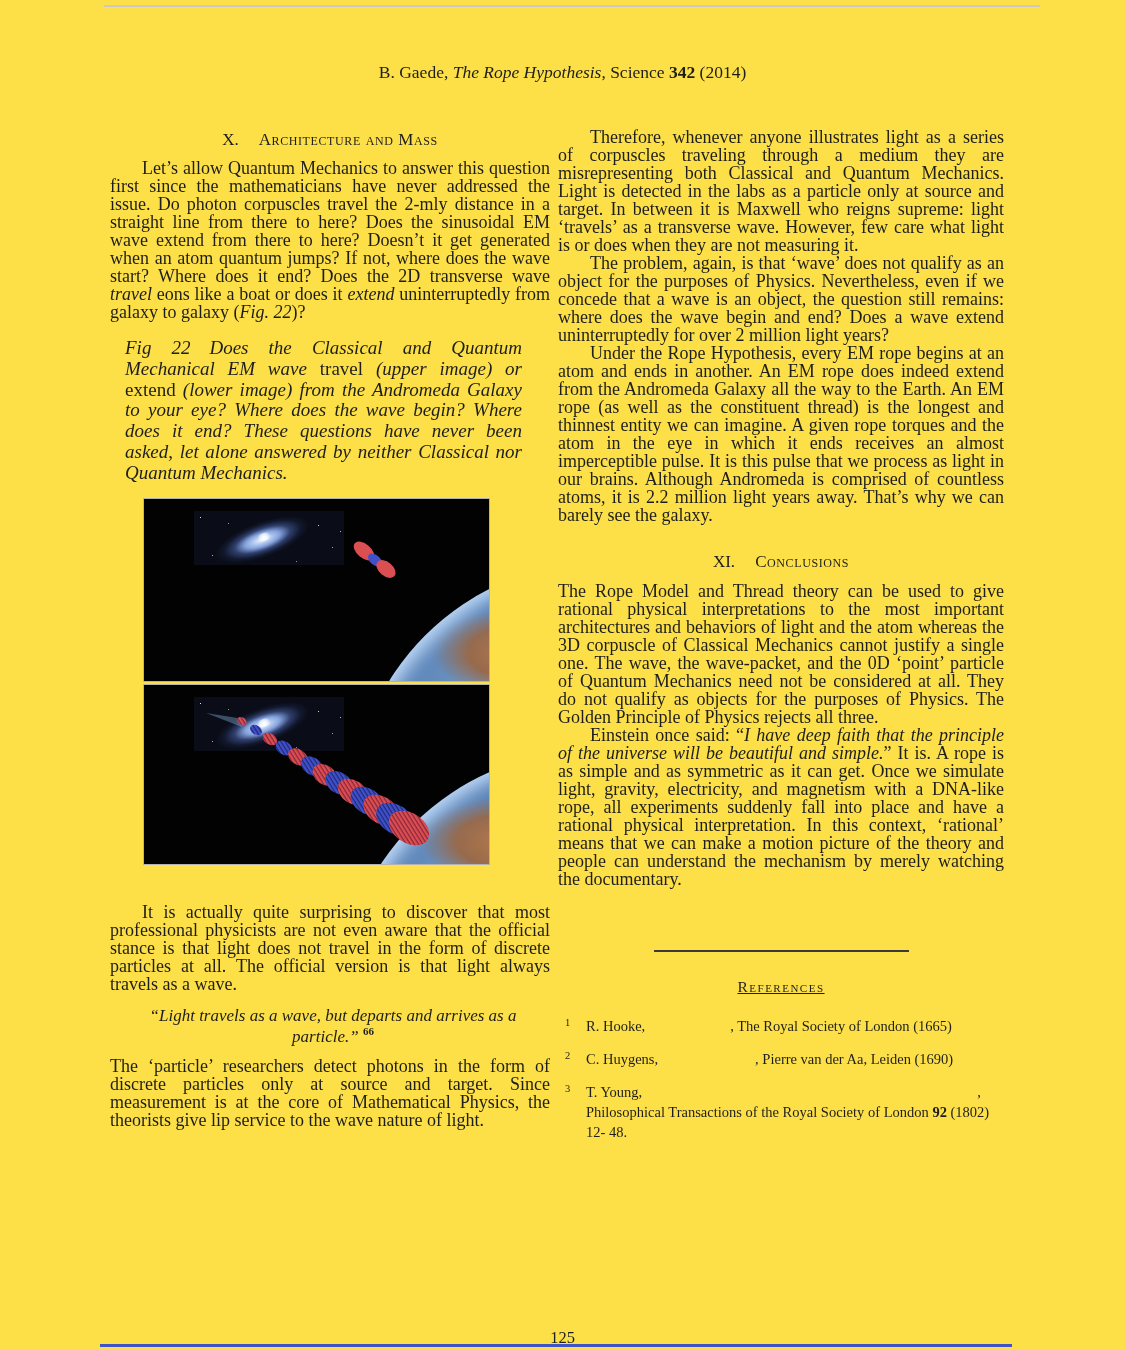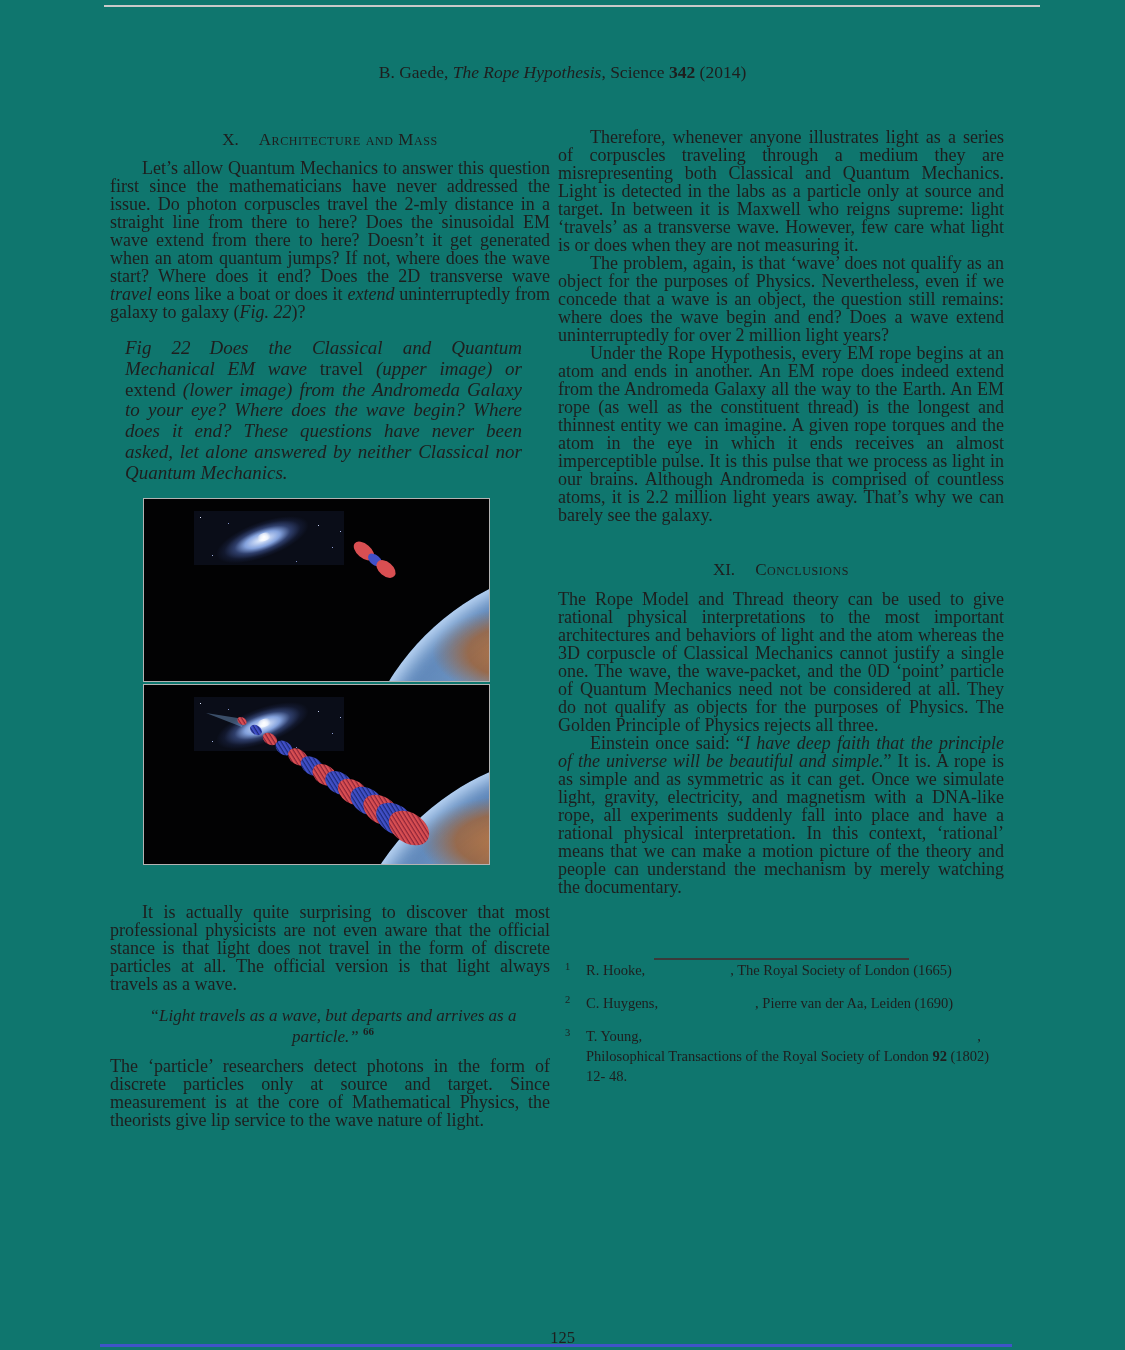--- a/index.html
+++ b/index.html
@@ -1,30 +1,30 @@
 <!DOCTYPE html>
 <html style="--rope-red: #d94f52; --rope-red-dark: #8c2338; --rope-blue: #4150c8; --rope-blue-dark: #1c2a7a;"><head>
 <meta charset="utf-8">
 <style>
   html,body{margin:0;padding:0;background:#ffffff;}
   body{width:1125px;height:1350px;font-family:"Liberation Serif","DejaVu Serif",serif;color:#1e1e1e;}
-  .page{position:relative;width:1125px;height:1350px;overflow:hidden;background:#0f766e;}
+  .page{position:relative;width:1125px;height:1350px;overflow:hidden;background:#fde047;}
   .top-rule{position:absolute;top:5px;left:104px;width:936px;height:2px;background:#c9c9c9;}
   .bottom-rule{position:absolute;top:1344px;left:100px;width:912px;height:3px;background:#4054c8;}
   .running-head{position:absolute;top:62px;left:0;width:100%;text-align:center;font-size:17.5px;}
   .columns{position:absolute;top:128px;left:110px;width:905px;display:flex;gap:8px;}
   .col{display:block;}
   .col-left{width:440px;}
   .col-right{width:446px;}
   p.para{margin:0;text-align:justify;font-size:18px;line-height:18px;}
   .indent{text-indent:32px;}
   .sect{display:block;text-align:center;font-size:17px;margin:2px 0 9px 0;}
   .sect .num{margin-right:20px;}
   .sect .title{font-variant:small-caps;letter-spacing:0.6px;}
-  .sect-xi{margin-top:36px;margin-bottom:10px;}
+  .sect-xi{margin-top:28px;margin-bottom:10px;}
   .mt{margin-top:1px;}
   .caption{margin:17px 28px 14px 15px;font-size:19px;line-height:20.8px;text-align:justify;font-style:normal;}
   .figure{margin-left:33px;width:347px;}
   .fig-img{position:relative;width:345px;height:182px;background:#020203;border:1px solid #b3b3b3;overflow:hidden;}
   .fig-img.lower{height:179px;margin-top:2px;}
   .galaxy-patch{position:absolute;left:50px;top:12px;width:150px;height:54px;background:#0a0d18;}
   .stars{position:absolute;left:6px;top:6px;width:1px;height:1px;background:#dfe6ff;
     box-shadow:118px 8px #c8d2f5,132px 30px #8f9cd0,12px 38px #9fb0e0,96px 44px #7c8cc4,140px 14px #aab8ea,28px 6px #8494cc;}
   .galaxy{position:absolute;left:12px;top:5px;width:122px;height:44px;border-radius:50%;
     background:radial-gradient(ellipse 50% 50% at 46% 50%, #f2f7ff 0%, #c3d4f4 12%, #83a1dc 30%, rgba(78,104,176,0.55) 48%, rgba(42,58,112,0.25) 66%, rgba(0,0,0,0) 80%);
@@ -142,20 +142,23 @@
       <p class="para indent mt"><span>Under the Rope Hypothesis, every EM rope begins at an atom and ends in another. An EM rope does indeed extend from the Andromeda Galaxy all the way to the Earth. An EM rope (as well as the constituent thread) is the longest and thinnest entity we can imagine. A given rope torques and the atom in the eye in which it ends receives an almost imperceptible pulse. It is this pulse that we process as light in our brains. Although Andromeda is comprised of countless atoms, it is 2.2 million light years away. That’s why we can barely see the galaxy.</span></p>
 
       <div class="sect sect-xi">
         <span class="num">XI.</span><span class="title">Conclusions</span>
       </div>
 
       <p class="para"><span>The Rope Model and Thread theory can be used to give rational physical interpretations to the most important architectures and behaviors of light and the atom whereas the 3D corpuscle of Classical Mechanics cannot justify a single one. The wave, the wave-packet, and the 0D ‘point’ particle of Quantum Mechanics need not be considered at all. They do not qualify as objects for the purposes of Physics. The Golden Principle of Physics rejects all three.</span></p>
       <p class="para indent mt"><span>Einstein once said: “</span><span class="italic">I have deep faith that the principle of the universe will be beautiful and simple.</span><span>” It is. A rope is as simple and as symmetric as it can get. Once we simulate light, gravity, electricity, and magnetism with a DNA-like rope, all experiments suddenly fall into place and have a rational physical interpretation. In this context, ‘rational’ means that we can make a motion picture of the theory and people can understand the mechanism by merely watching the documentary.</span></p>
 
       <div class="refs-divider"></div>
+      <div class="refs-heading">
+        <span class="title">References</span>
+      </div>
 
       <div class="ref">
         <span class="refnum">1</span>
         <span><span>R. Hooke,</span><span class="gap" style="width: 85px;"></span><span>, The Royal Society of London (1665)</span></span>
       </div>
       <div class="ref">
         <span class="refnum">2</span>
         <span><span>C. Huygens,</span><span class="gap" style="width: 97px;"></span><span>, Pierre van der Aa, Leiden (1690)</span></span>
       </div>
       <div class="ref">

